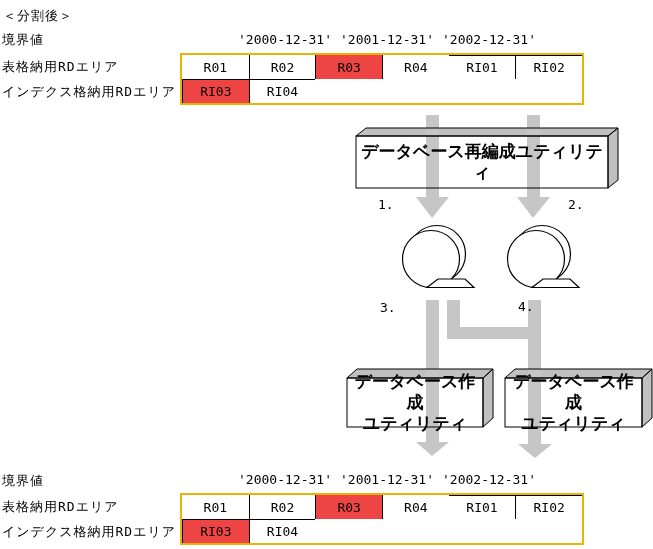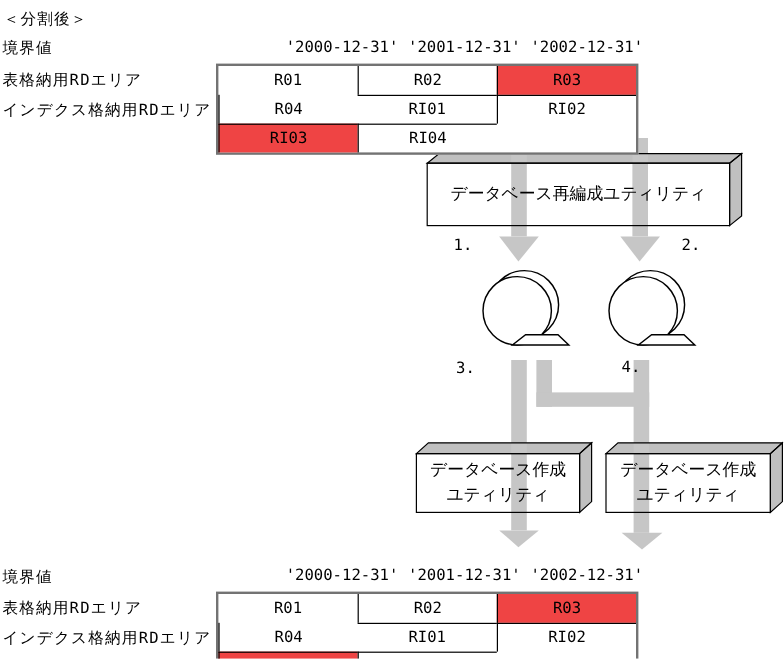--- a/index.html
+++ b/index.html
@@ -9,37 +9,37 @@
     color:#000;overflow:hidden;padding-left:28px;
   }
   .abs{position:absolute;white-space:nowrap;}
   .jp{font-size:13px;letter-spacing:1px;}
   .num{font-size:13px;}
   .date{font-size:13px;transform:translateX(-50%);}
   svg{position:absolute;left:0;top:0;z-index:1;}
   .txt-layer{z-index:2;}
   
   .rdtable{
-    position:absolute;left:180px;width:352px;z-index:2;
-    display:grid;grid-template-columns:repeat(3,1fr);grid-auto-rows:24px;
-    border:2px solid #737373;box-sizing:border-box;background:#fff;
+    position:absolute;left:180px;width:404px;z-index:2;
+    display:grid;grid-template-columns:repeat(6,1fr);grid-auto-rows:24px;
+    border:2px solid #eab308;box-sizing:border-box;background:#fff;
   }
   .rdtable .cell{
     display:flex;align-items:center;justify-content:center;
     font-size:13px;box-sizing:border-box;
     border-left:1px solid #000;border-top:1px solid #000;
   }
   .rdtable .cell:nth-child(4n+1){border-left:none;}
   .rdtable .cell:nth-child(-n+4){border-top:none;}
   .rdtable .cell.shaded{background:#ef4444;}
   
   .boxlabel{
     position:absolute;z-index:3;display:flex;flex-direction:column;
     align-items:center;justify-content:center;text-align:center;
-    font-size:14px;letter-spacing:0px;line-height:21px;
+    font-size:17px;letter-spacing:0px;line-height:21px;font-weight:bold;
   }
 </style>
 </head>
 <body>
 
 <div id="stage">
 
   <svg width="653" height="549" viewBox="0 0 653 549">
 
     <g>

